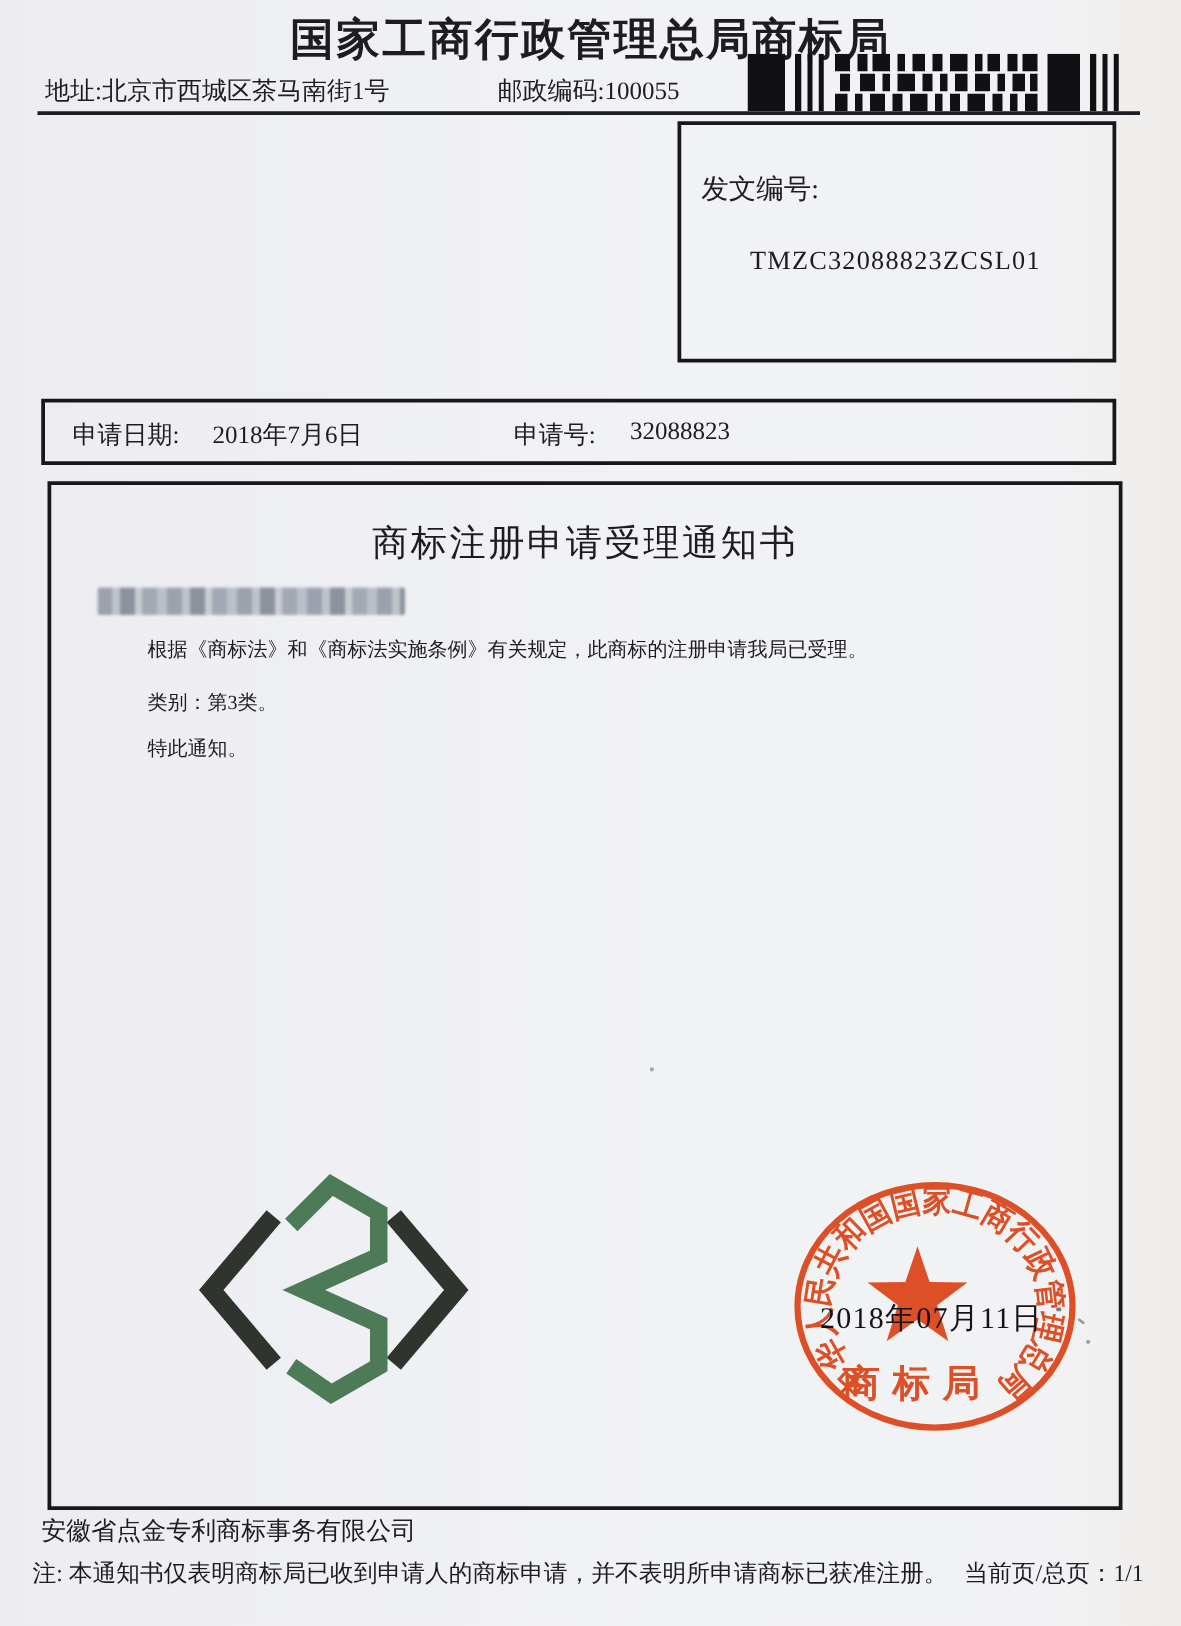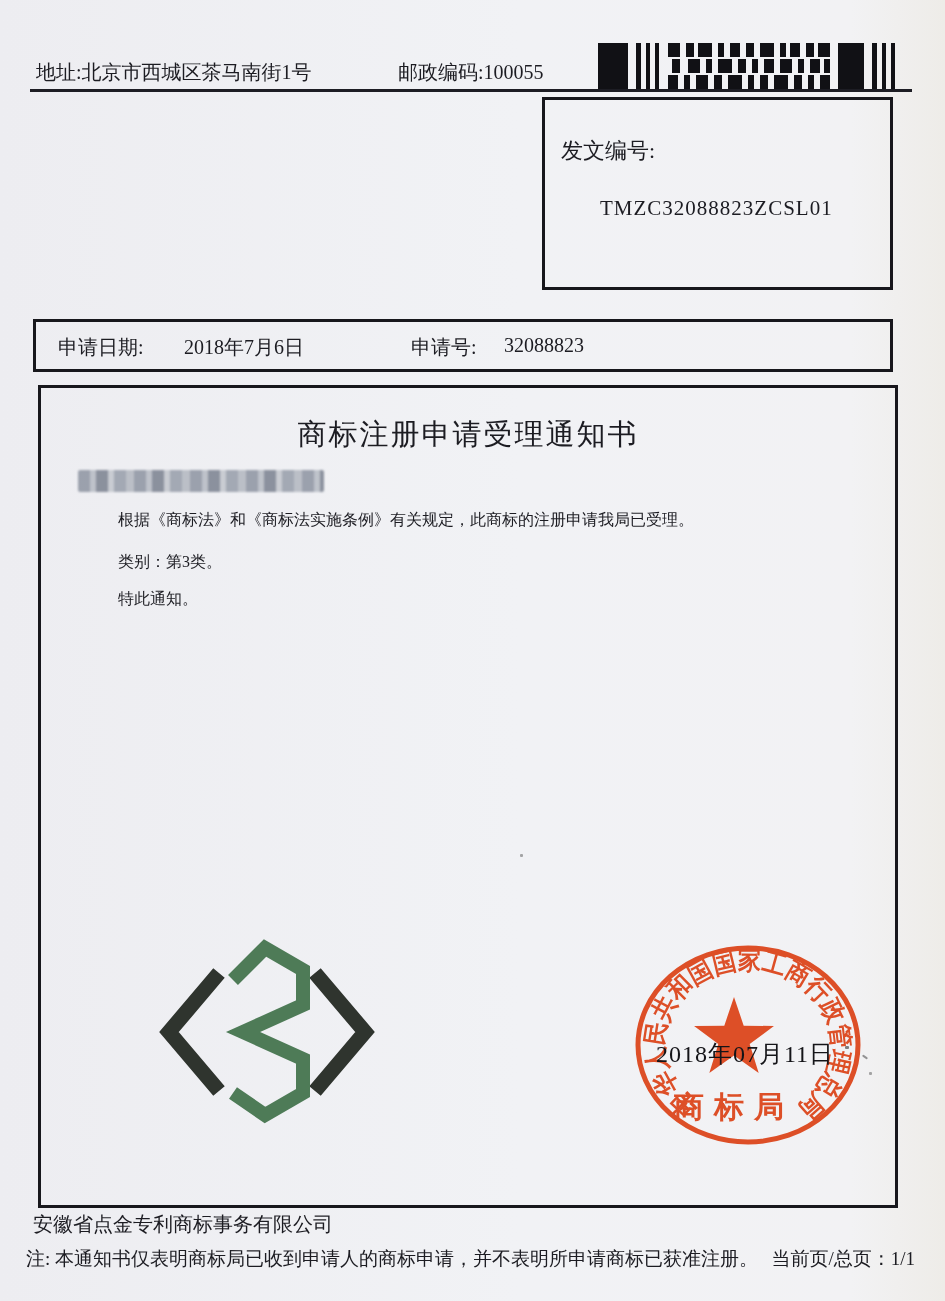--- a/index.html
+++ b/index.html
@@ -19,21 +19,21 @@
   .box{border:3px solid #17171c;}
   .recipient-box{left:33px;top:97px;width:490px;height:194px;}
   .recipient-label{left:28px;top:18px;font-size:21px;}
   .dispatch-box{left:542px;top:97px;width:345px;height:187px;}
   .dispatch-label{left:16px;top:36px;font-size:22px;}
   .dispatch-number{left:55px;top:96px;font-size:21px;letter-spacing:1px;}
 
   .app-row{left:33px;top:319px;width:854px;height:47px;}
   .app-row span{position:absolute;top:12px;font-size:20px;white-space:nowrap;}
   .app-date-label{left:22px;}
-  .app-date-value{left:148px;text-align:right;}
+  .app-date-value{left:134px;text-align:right;}
   .app-num-label{left:375px;}
   .app-num-value{left:468px;}
 
   .main-box{left:38px;top:385px;width:854px;height:817px;}
   .notice-title{top:27px;left:0;width:100%;text-align:center;font-size:29px;letter-spacing:2px;}
   .para{font-size:16px;white-space:nowrap;}
   .para1{left:77px;top:122px;}
   .para2{left:77px;top:164px;}
   .para3{left:77px;top:201px;}
 
@@ -58,20 +58,21 @@
   .sp3{left:862px;top:1056px;width:6px;height:2px;transform:rotate(35deg);opacity:.6;}
   .sp4{left:869px;top:1072px;width:3px;height:3px;opacity:.5;}
 
   .barcode-svg{left:598px;top:43px;width:310px;height:46px;}
 </style>
 </head>
 <body>
 
 <div class="paper">
 
+  <div class="abs doc-title">国家工商行政管理总局商标局</div>
 
   <div class="abs addr-line addr">地址:北京市西城区茶马南街1号</div>
   <div class="abs addr-line postcode">邮政编码:100055</div>
 
   <svg class="abs barcode-svg" viewBox="0 0 310 46" aria-hidden="true">
     <g fill="#111115">
       <rect x="0" y="0" width="30" height="46"></rect>
       <rect x="38" y="0" width="5" height="46"></rect>
         <rect x="48" y="0" width="4" height="46"></rect>
         <rect x="57" y="0" width="4" height="46"></rect>

